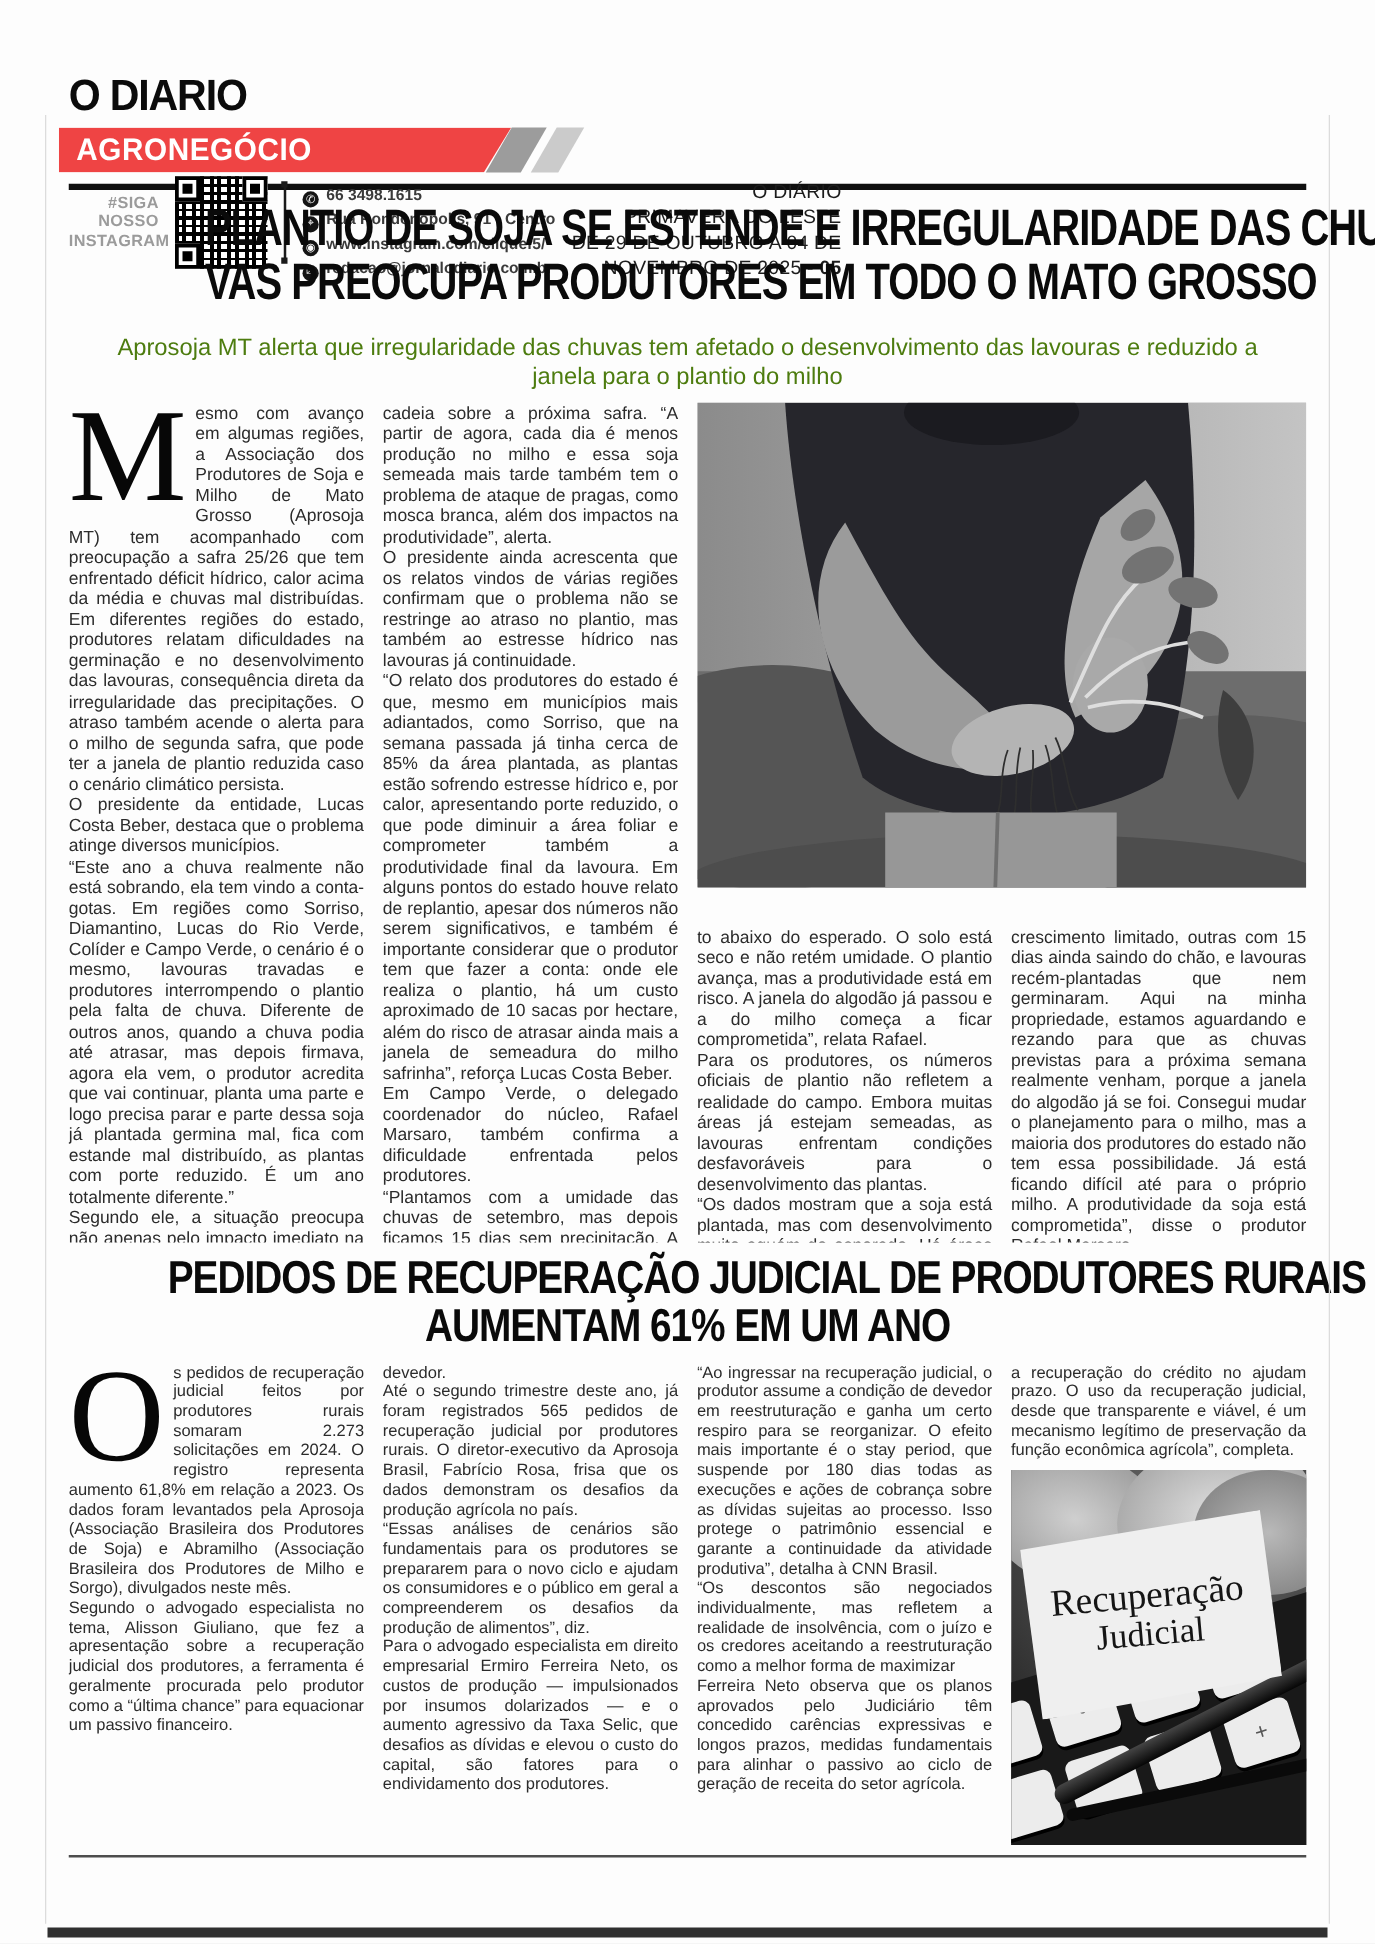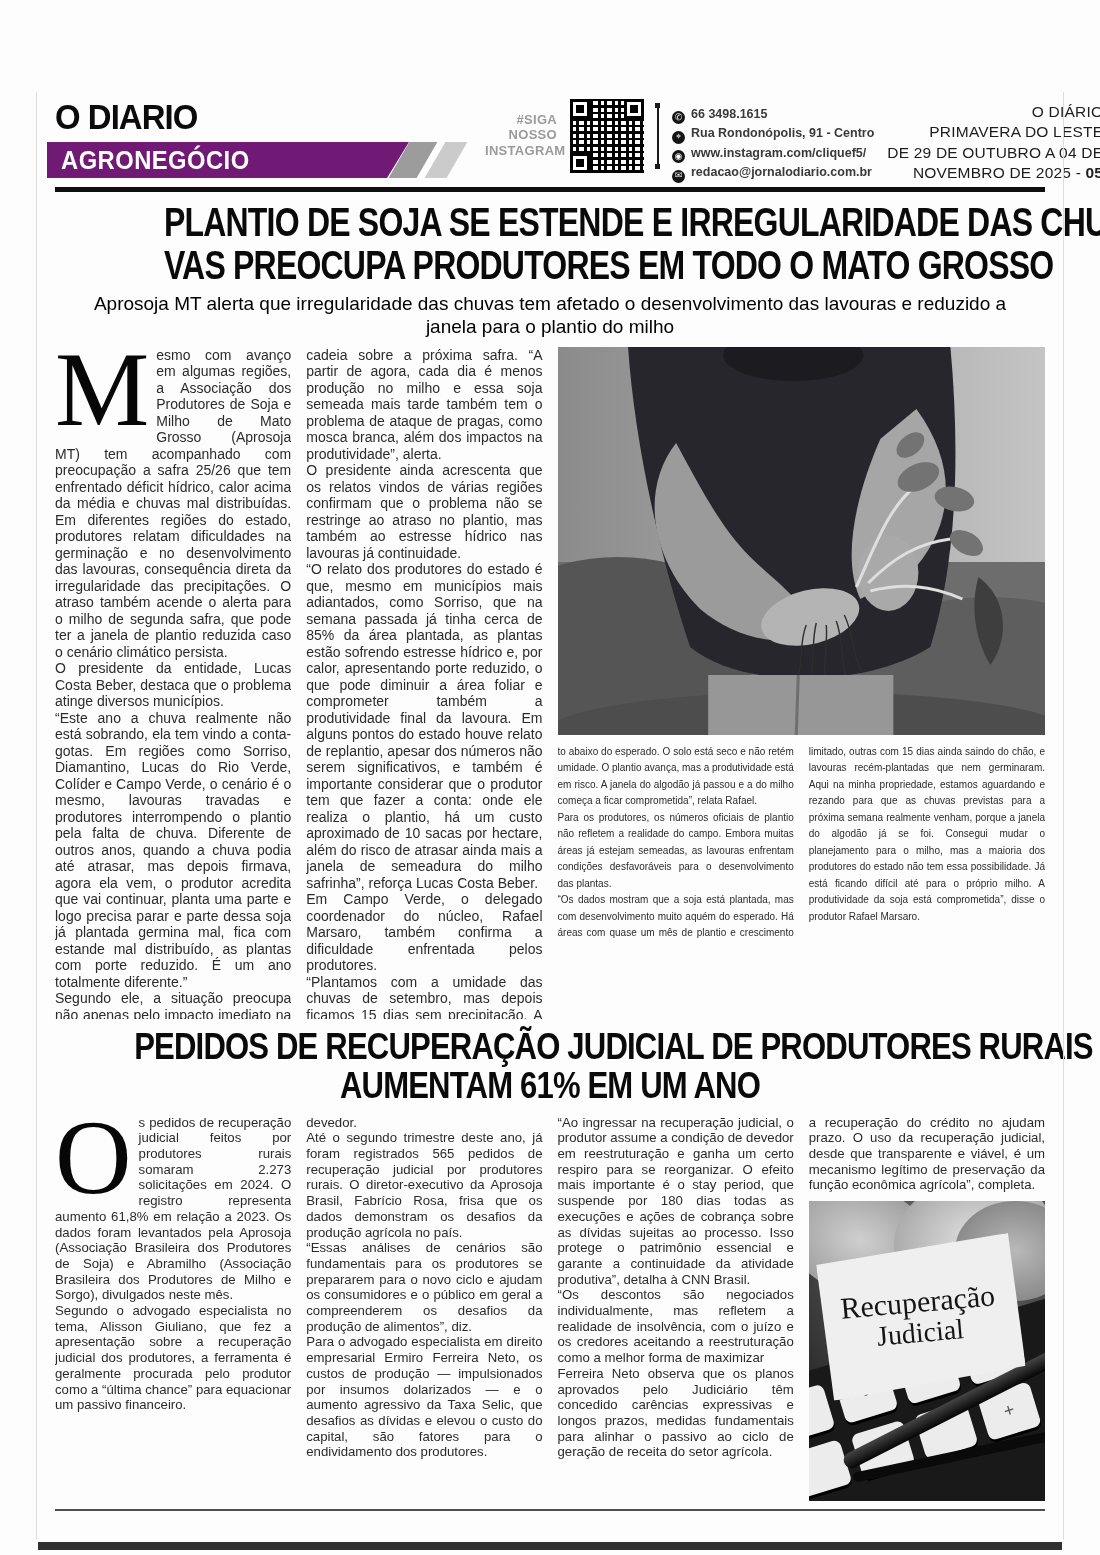--- a/index.html
+++ b/index.html
@@ -3,26 +3,26 @@
 <meta charset="utf-8">
 <style>
   html,body{margin:0;padding:0;background:#e9e9e9;}
   .page{position:relative;width:1100px;height:1555px;margin:0 auto;background:#fdfdfd;
         font-family:"Liberation Sans",sans-serif;color:#2b2b2b;overflow:hidden;}
   .page::before{content:"";position:absolute;left:36px;top:92px;bottom:16px;width:1px;background:#dcdcdc;}
   .page::after{content:"";position:absolute;right:36px;top:92px;bottom:16px;width:1px;background:#dcdcdc;}
   .content{position:absolute;left:55px;right:55px;top:0;}
 
   
-  header{display:flex;align-items:flex-start;margin-top:96px;height:88px;}
+  header{display:flex;align-items:flex-start;margin-top:56px;height:88px;flex-direction:column;}
   .mast-left{width:430px;flex:0 0 auto;}
   .masthead{font-size:35px;font-weight:bold;letter-spacing:-1px;color:#0b0b0b;
             transform:scaleX(.94);transform-origin:left center;white-space:nowrap;margin-top:1px;}
   .section-banner{position:relative;margin-top:5px;height:36px;}
-  .banner-main{position:absolute;left:-8px;top:0;height:36px;width:348px;background:#701a75;
+  .banner-main{position:absolute;left:-8px;top:0;height:36px;width:348px;background:#ef4444;
                clip-path:polygon(0 0,100% 0,calc(100% - 22px) 100%,0 100%);
                display:flex;align-items:center;padding-left:14px;}
   .banner-text{color:#fff;font-weight:bold;font-size:25px;letter-spacing:.5px;
                transform:scaleX(.95);transform-origin:left center;white-space:nowrap;}
   .stripe{position:absolute;top:0;height:36px;transform:skewX(-30deg);}
   .stripe.s1{left:344px;width:28px;background:#9c9c9c;}
   .stripe.s2{left:380px;width:22px;background:#cbcbcb;}
 
   .header-right{flex:1;display:flex;align-items:flex-start;gap:13px;}
   .siga{margin-top:16px;width:72px;text-align:right;font-weight:bold;color:#9b9b9b;
@@ -44,34 +44,34 @@
   .edition{margin-left:auto;margin-top:6px;text-align:right;font-size:15.5px;line-height:1.32;
            color:#1c1c1c;letter-spacing:.2px;white-space:nowrap;}
   .edition b{font-weight:bold;}
   .rule-thick{height:5px;background:#0f0f0f;margin-top:3px;}
 
   
   .hl{text-align:center;font-weight:bold;color:#0a0a0a;margin:9px 0 0;line-height:1.05;}
   .hl-line{display:block;white-space:nowrap;letter-spacing:-1px;}
   .hl1 .hl-line{font-size:41px;transform:scaleX(.78);}
   .hl2 .hl-line{font-size:37px;transform:scaleX(.84);}
-  .subhead{margin:6px auto 0;max-width:940px;text-align:center;font-size:19px;line-height:1.18;color:#000000;}
+  .subhead{margin:21px auto 0;max-width:940px;text-align:center;font-size:19px;line-height:1.18;color:#4d7c0f;}
 
   
   .a1-grid{display:grid;grid-template-columns:repeat(4,1fr);column-gap:15px;height:672px;
            overflow:hidden;margin-top:9px;}
   .textcol{font-size:14px;line-height:16.5px;text-align:justify;overflow:hidden;}
   .para{margin:0;}
   .dropcap{float:left;font-family:"Liberation Serif",serif;font-size:106px;line-height:80px;
            margin:3px 7px 0 0;color:#070707;}
   .right-wrap{grid-column:3/5;display:flex;flex-direction:column;}
   .photo1{height:388px;margin-bottom:9px;position:relative;overflow:hidden;background:#8a8a8a;flex:0 0 auto;}
   .photo1 svg{display:block;width:100%;height:100%;}
-  .right-text{flex:1;column-count:2;column-gap:15px;font-size:10px;line-height:16.5px;
-              text-align:justify;overflow:hidden;}
+  .right-text{flex:1;column-count:2;column-gap:15px;font-size:14px;line-height:16.5px;
+              text-align:justify;overflow:hidden;margin-top:22px;}
 
   .a2-grid{display:grid;grid-template-columns:repeat(4,1fr);column-gap:15px;margin-top:9px;}
   .a2-grid .textcol{font-size:13.2px;line-height:15.7px;height:386px;}
   .a2-grid .col4{height:auto;overflow:visible;}
 
   
   .money-photo{position:relative;width:100%;height:300px;margin-top:8px;margin-bottom:-32px;z-index:2;
                overflow:hidden;background:radial-gradient(circle at 60% 15%,#6e6e6e,#242424 75%);}
   .mblob{position:absolute;border-radius:50%;}
   .mb1{left:-24px;top:-16px;width:150px;height:110px;background:radial-gradient(#cfcfcf,#8d8d8d);transform:rotate(18deg);}

